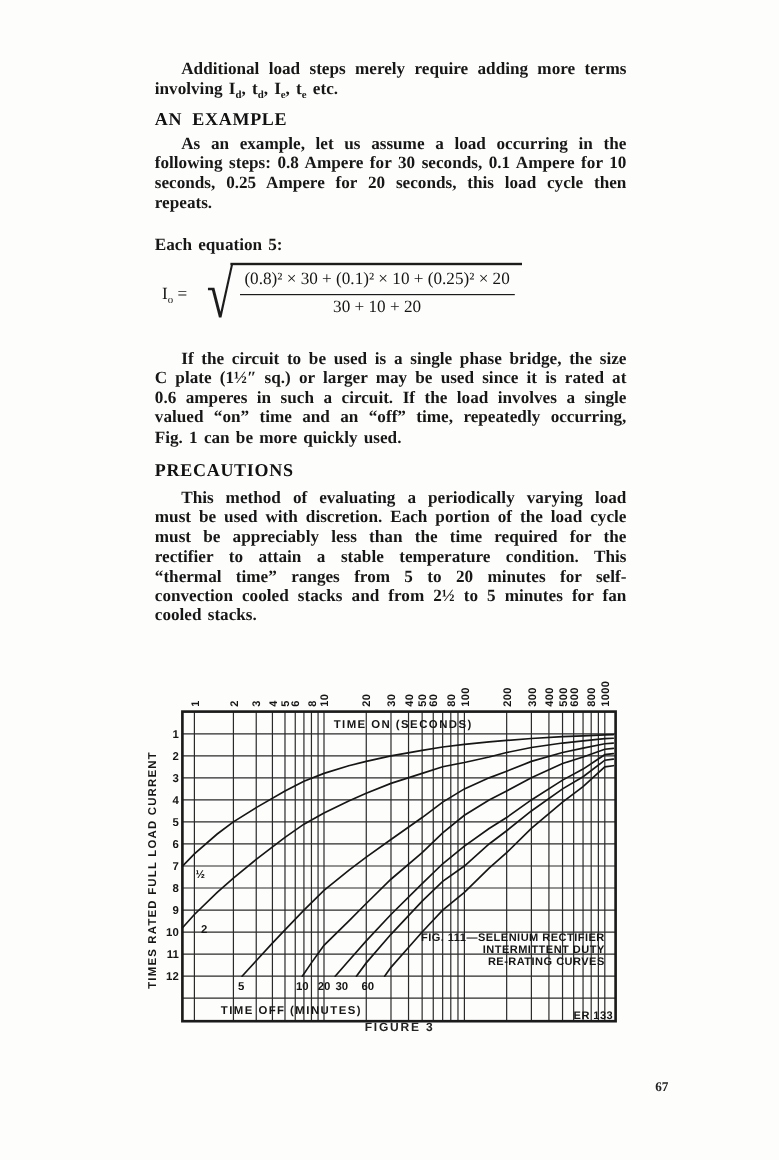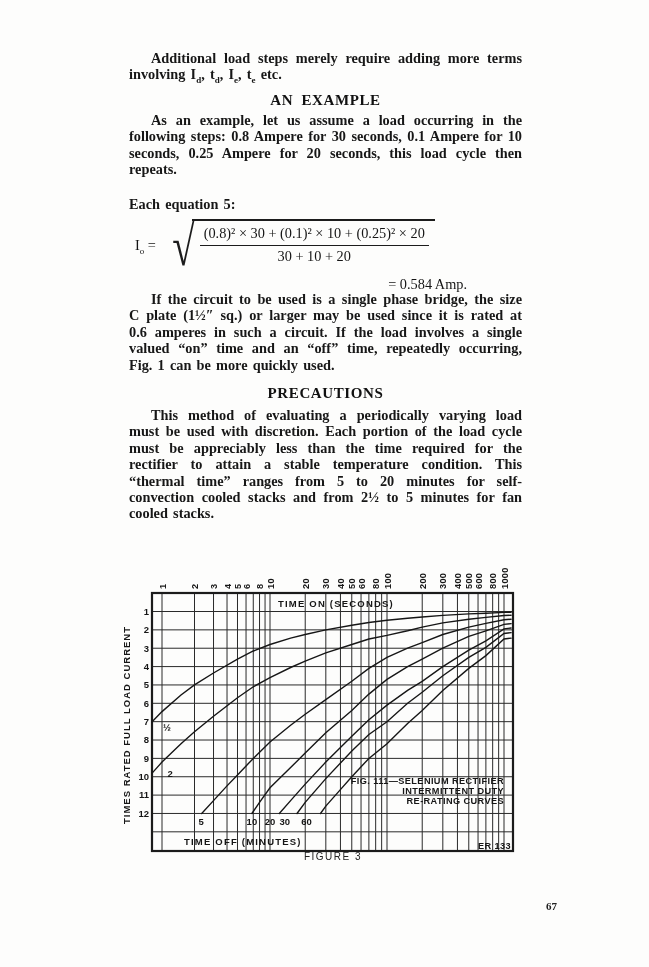--- a/index.html
+++ b/index.html
@@ -10,41 +10,41 @@
     color:#1a1a1a;
   }
   .abs{position:absolute;}
   .col{left:129px;width:393px;font-weight:bold;}
   p.body-text{
     margin:0;font-size:14.3px;line-height:16.4px;text-align:justify;
     word-spacing:1.6px;color:#171717;
   }
   p.body-text.indent{text-indent:22px;}
   .heading{
-    margin:0;font-size:15px;font-weight:bold;text-align:center;
+    margin:0;font-size:15px;font-weight:bold;
     letter-spacing:0.6px;word-spacing:4px;color:#111;
   }
   sub{font-size:9px;line-height:0;}
   
   .eq-main{display:flex;align-items:center;font-size:14.3px;color:#151515;}
   .eq-lhs{white-space:pre;margin-right:12px;}
   .sqrt{display:flex;align-items:flex-start;}
   .rad{
     font-size:56px;line-height:50px;font-weight:400;
     transform:scaleX(.72);margin-right:-7px;margin-top:2px;color:#1c1c1c;
   }
   .radicand{border-top:2px solid #1c1c1c;padding:4px 6px 0 8px;margin-top:0;}
   .frac{display:inline-block;text-align:center;}
   .frac .num{display:block;border-bottom:1.6px solid #1c1c1c;padding:0 4px 3px;white-space:nowrap;}
   .frac .den{display:block;padding-top:2px;}
   .eq-result{width:332px;text-align:right;font-size:14.3px;margin-top:5px;color:#151515;}
   
   .fig-caption{
     left:132px;width:402px;text-align:center;
-    font-family:"Liberation Sans", sans-serif;font-weight:normal;
+    font-family:"Liberation Sans", sans-serif;font-weight:bold;
     font-size:10px;letter-spacing:1.5px;color:#222;
   }
   .folio{
     font-family:Liberation Serif, serif;font-weight:bold;
     font-size:11px;color:#222;
   }
   #chart-svg{position:absolute;left:0;top:0;}
 </style>
 </head>
 <body>
@@ -63,21 +63,20 @@
     <span class="sqrt">
       <span class="rad">√</span>
       <span class="radicand">
         <span class="frac">
           <span class="num">(0.8)² × 30 + (0.1)² × 10 + (0.25)² × 20</span>
           <span class="den">30 + 10 + 20</span>
         </span>
       </span>
     </span>
   </div>
-  <div class="eq-result">= 0.584 Amp.</div>
 </div>
 
 <p class="body-text indent abs col" style="top:291px">If the circuit to be used is a single phase bridge, the size C plate (1½″ sq.) or larger may be used since it is rated at 0.6 amperes in such a circuit. If the load involves a single valued “on” time and an “off” time, repeatedly occurring, Fig. 1 can be more quickly used.</p>
 
 <h3 class="heading abs col" style="top:385px">PRECAUTIONS</h3>
 
 <p class="body-text indent abs col" style="top:407px">This method of evaluating a periodically varying load must be used with discretion. Each portion of the load cycle must be appreciably less than the time required for the rectifier to attain a stable temperature condition. This “thermal time” ranges from 5 to 20 minutes for self-convection cooled stacks and from 2½ to 5 minutes for fan cooled stacks.</p>
 
 <svg id="chart-svg" width="649" height="967" viewBox="0 0 649 967">
     <line x1="162" y1="593" x2="162" y2="851" stroke="#2a2a2a" stroke-width="1"></line>

